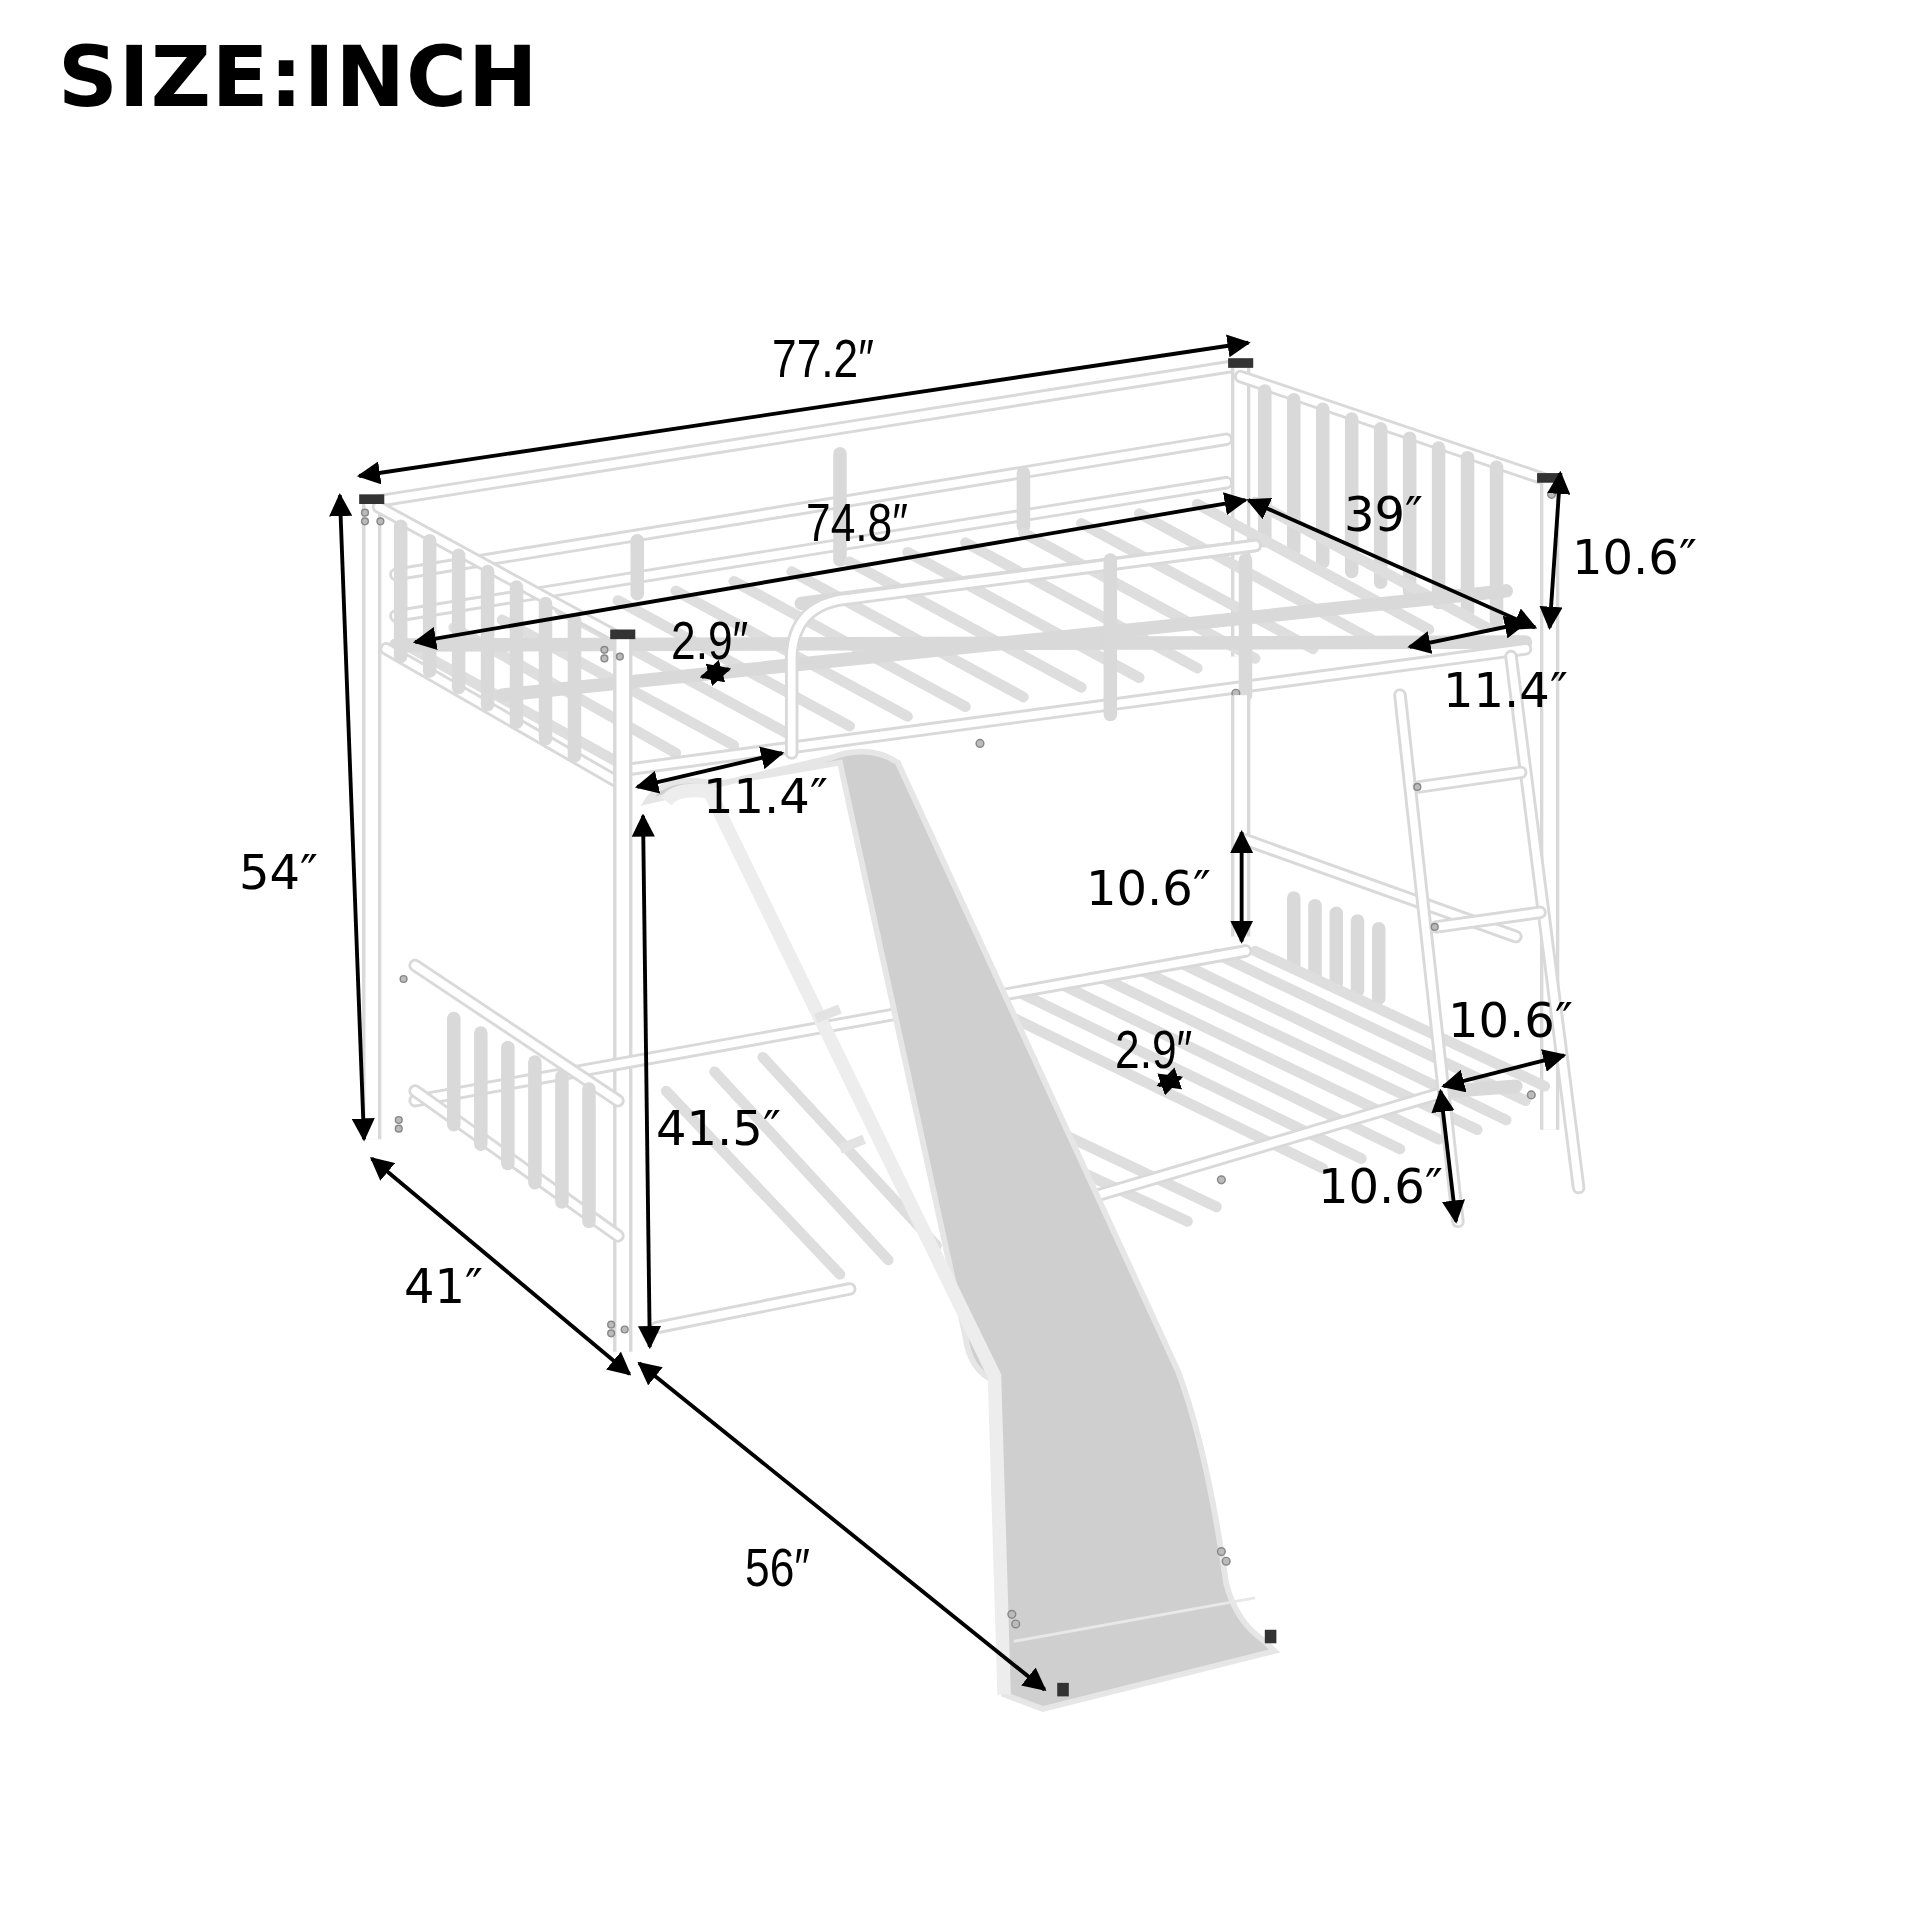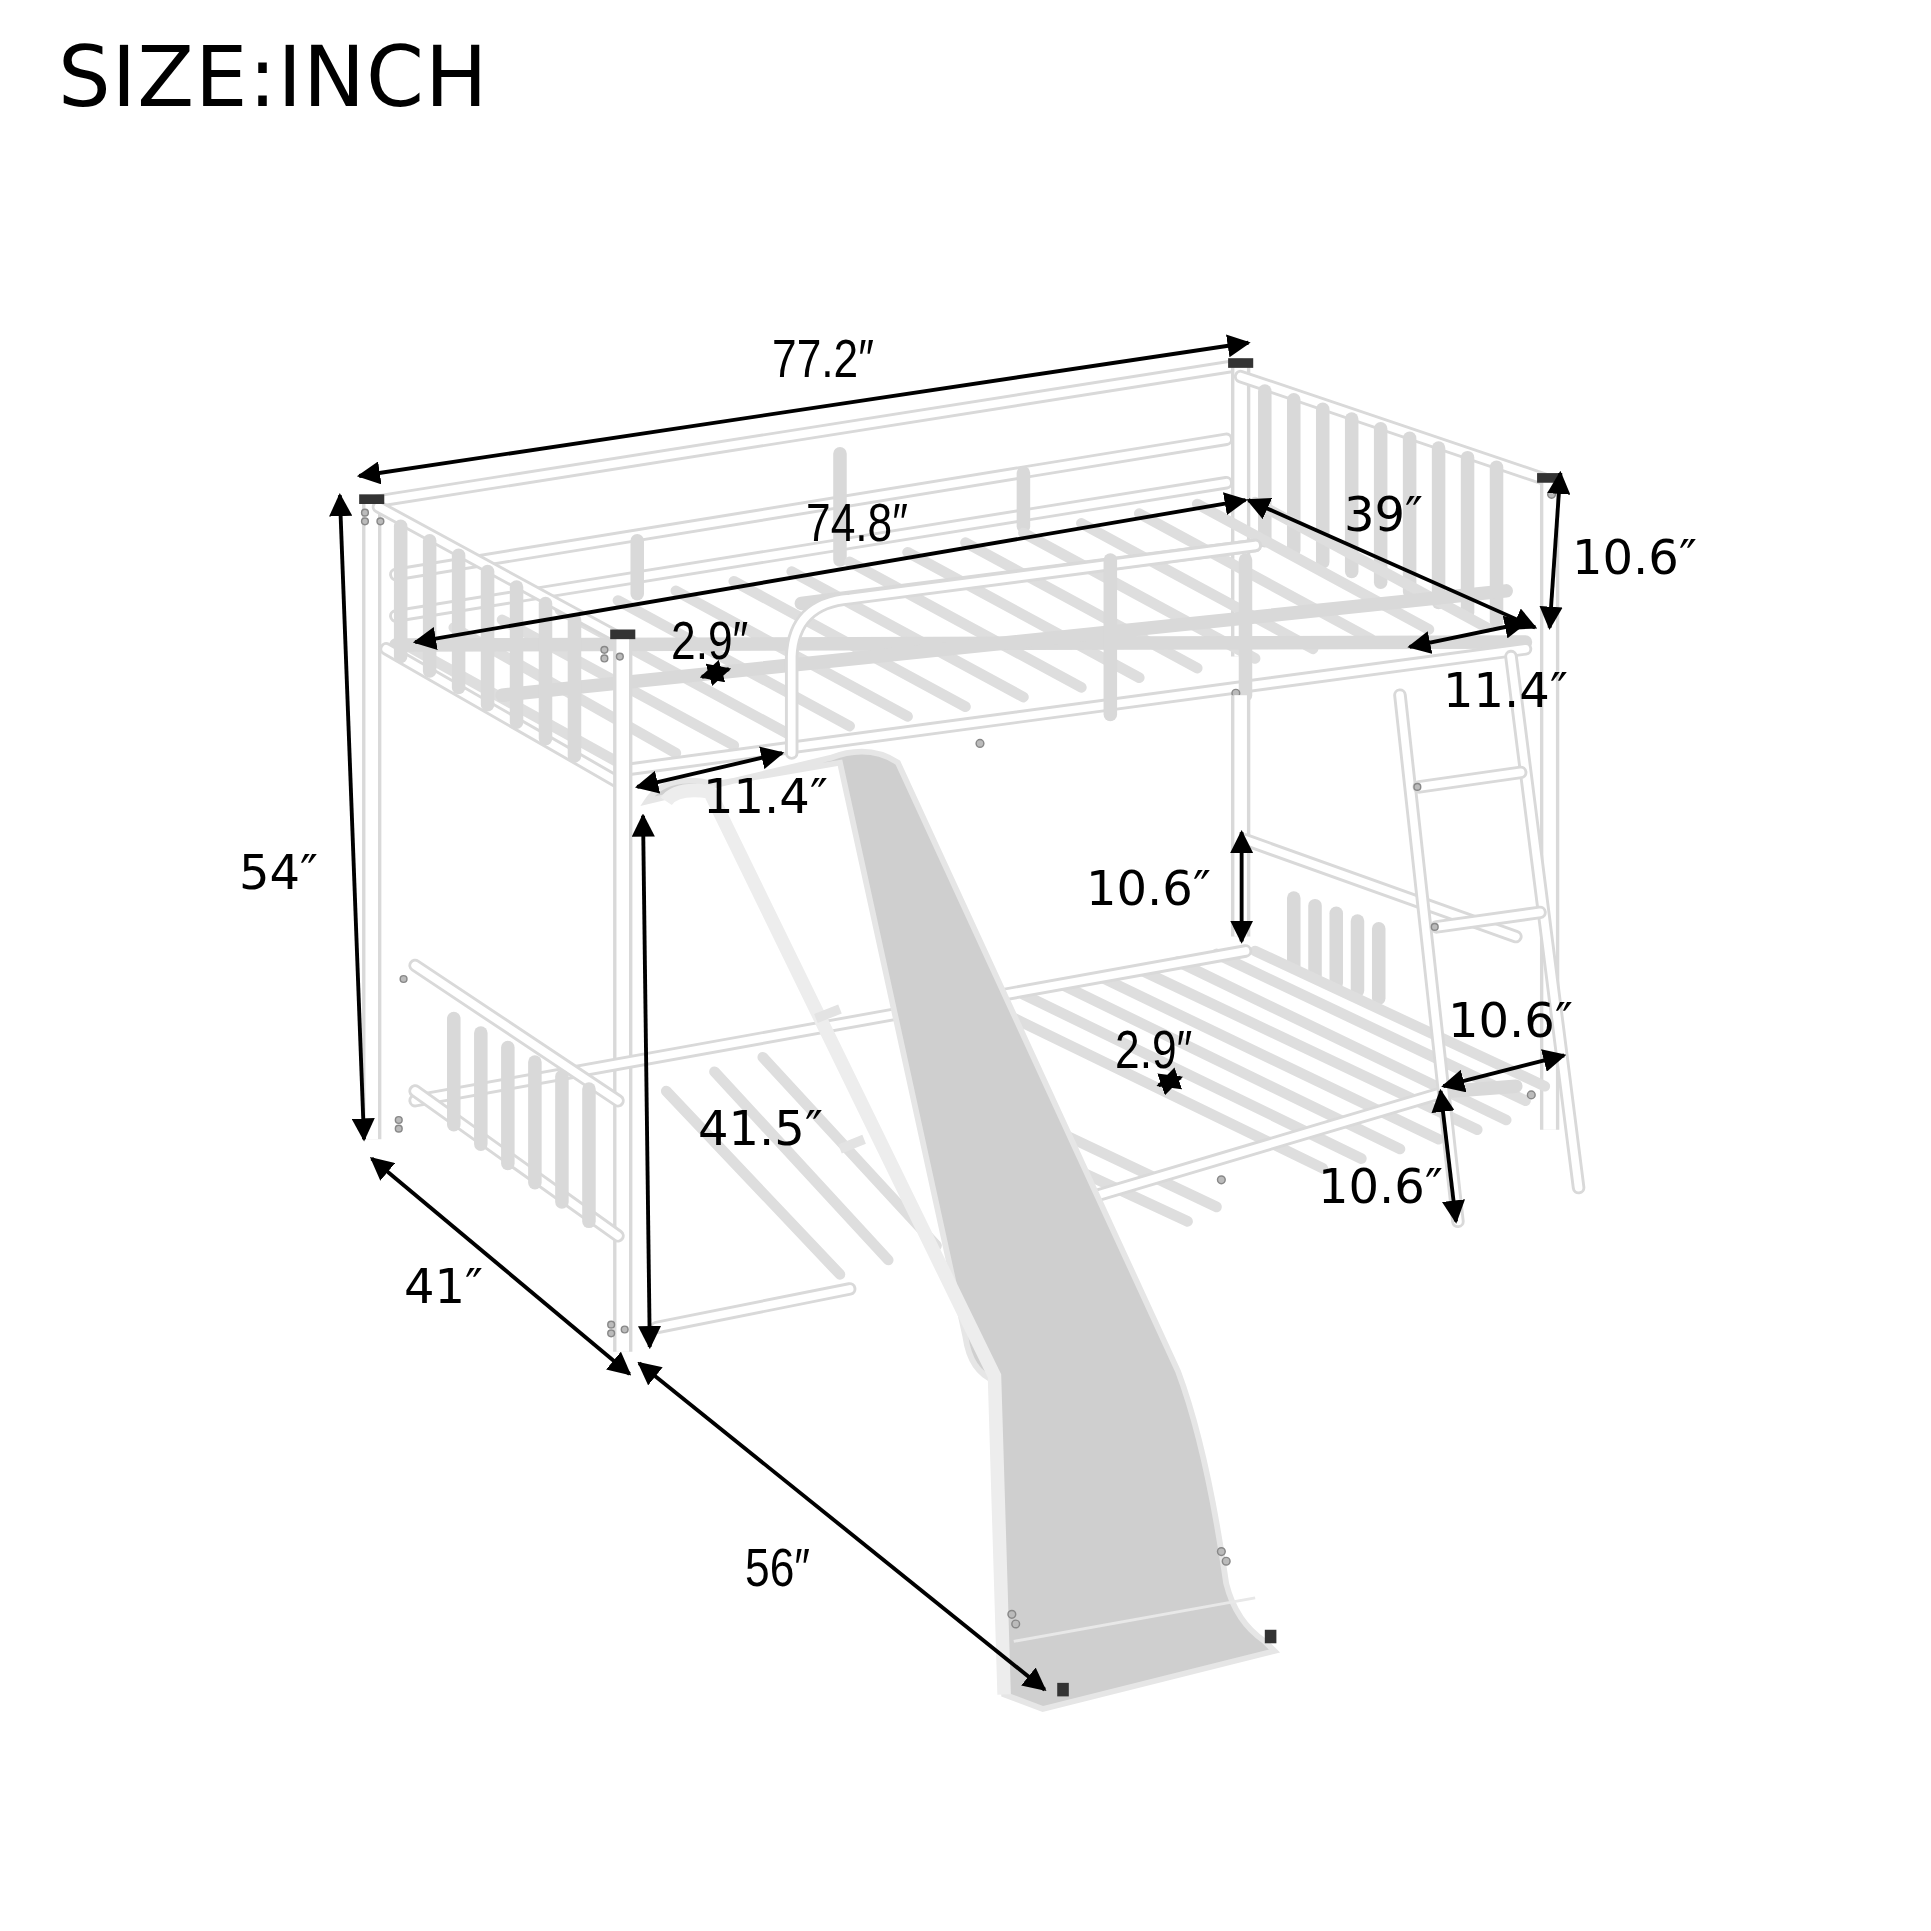--- a/index.html
+++ b/index.html
@@ -1,19 +1,19 @@
 <!DOCTYPE html>
 <html><head>
 <meta charset="utf-8">
 <style>
   html, body { margin: 0; padding: 0; background: #ffffff; }
   body { width: 1931px; height: 1931px; position: relative; overflow: hidden;
          font-family: "DejaVu Sans", sans-serif; }
   .title { position: absolute; left: 58px; top: 9.7px; font-family: "DejaVu Sans", sans-serif;
-           font-weight: 400; font-size: 83px; color: #000; letter-spacing: 1px; line-height: 135px; }
+           font-weight: 700; font-size: 83px; color: #000; letter-spacing: 1px; line-height: 135px; }
   svg.drawing { position: absolute; left: 0; top: 0; }
   .frame { stroke: #d9d9d9; stroke-width: 14; stroke-linecap: round; fill: none; }
   .frame-thick { stroke: #d9d9d9; stroke-width: 20; stroke-linecap: butt; fill: none; }
   .frame-in { stroke: #ffffff; stroke-width: 8; stroke-linecap: round; fill: none; }
   .frame-in-thick { stroke: #ffffff; stroke-width: 13; stroke-linecap: butt; fill: none; }
   .slat { stroke: #dedede; stroke-width: 11; stroke-linecap: round; fill: none; }
   .dim { stroke: #000; stroke-width: 4; fill: none; }
   .cap { fill: #333; }
   .bolt { fill: #bbb; stroke: #888; stroke-width: 1.5; }
   .dim-label { position: absolute; font-family: "DejaVu Sans", sans-serif; font-size: 48px;
@@ -237,16 +237,16 @@
 <div class="dim-label" style="left:1344px; top:490px;text-align:right;">39″</div>
 <div class="dim-label" style="left:1572px; top:533px;">10.6″</div>
 <div class="dim-label" style="left:1443px; top:666px;">11.4″</div>
 <div class="dim-label cond" style="left:671px; top:613px;">2.9″</div>
 <div class="dim-label" style="left:703px; top:772px;">11.4″</div>
 <div class="dim-label" style="left:239px; top:848px;">54″</div>
 <div class="dim-label" style="left:1086px; top:864px;">10.6″</div>
 <div class="dim-label" style="left:1448px; top:996px;">10.6″</div>
 <div class="dim-label cond" style="left:1115px; top:1022px;">2.9″</div>
 <div class="dim-label" style="left:1318px; top:1162px;">10.6″</div>
-<div class="dim-label" style="left:698px; top:1104px;">41.5″</div>
+<div class="dim-label" style="left:656px; top:1104px;">41.5″</div>
 <div class="dim-label" style="left:404px; top:1262px;">41″</div>
 <div class="dim-label cond" style="left:745px; top:1540px;">56″</div>
 
 
 </body></html>

